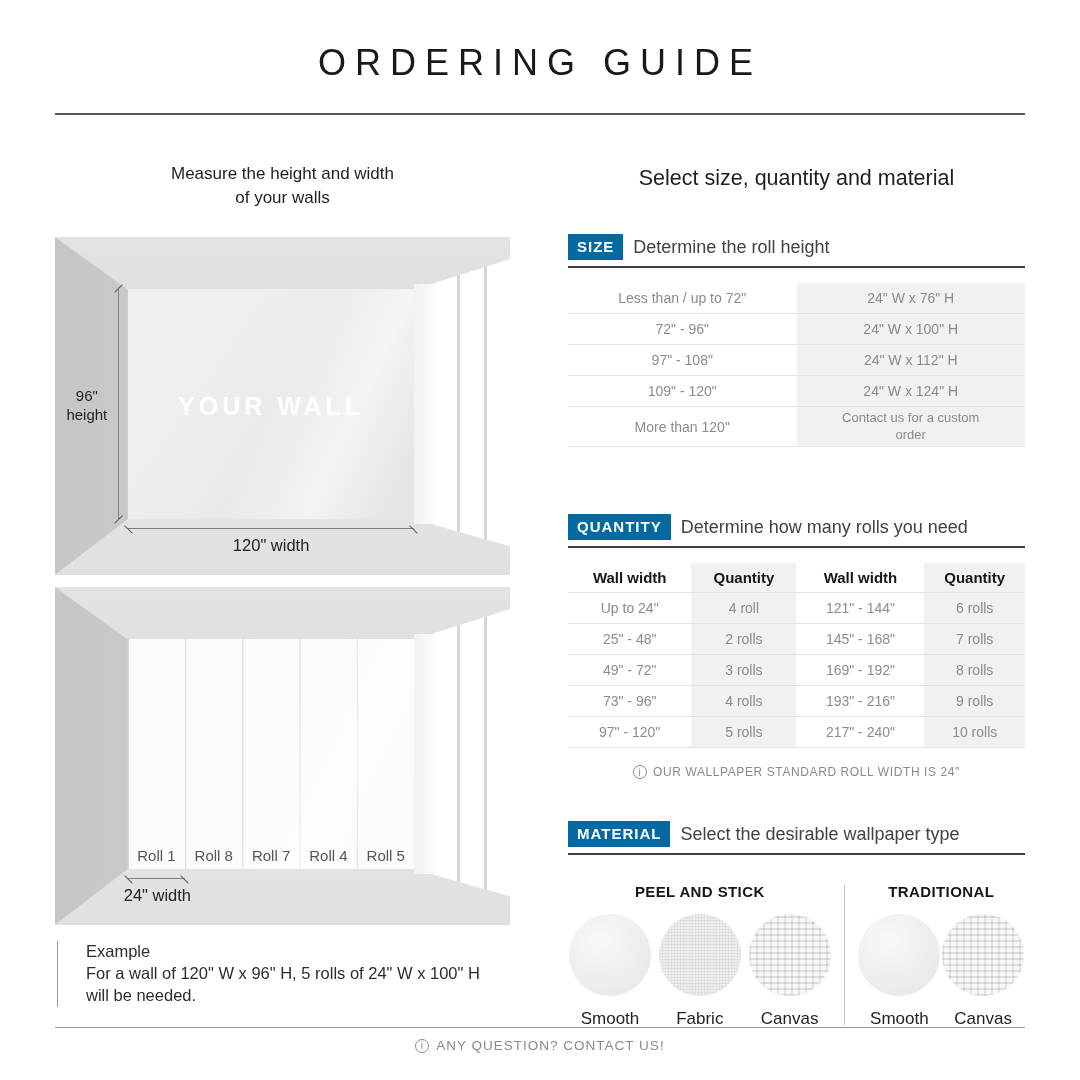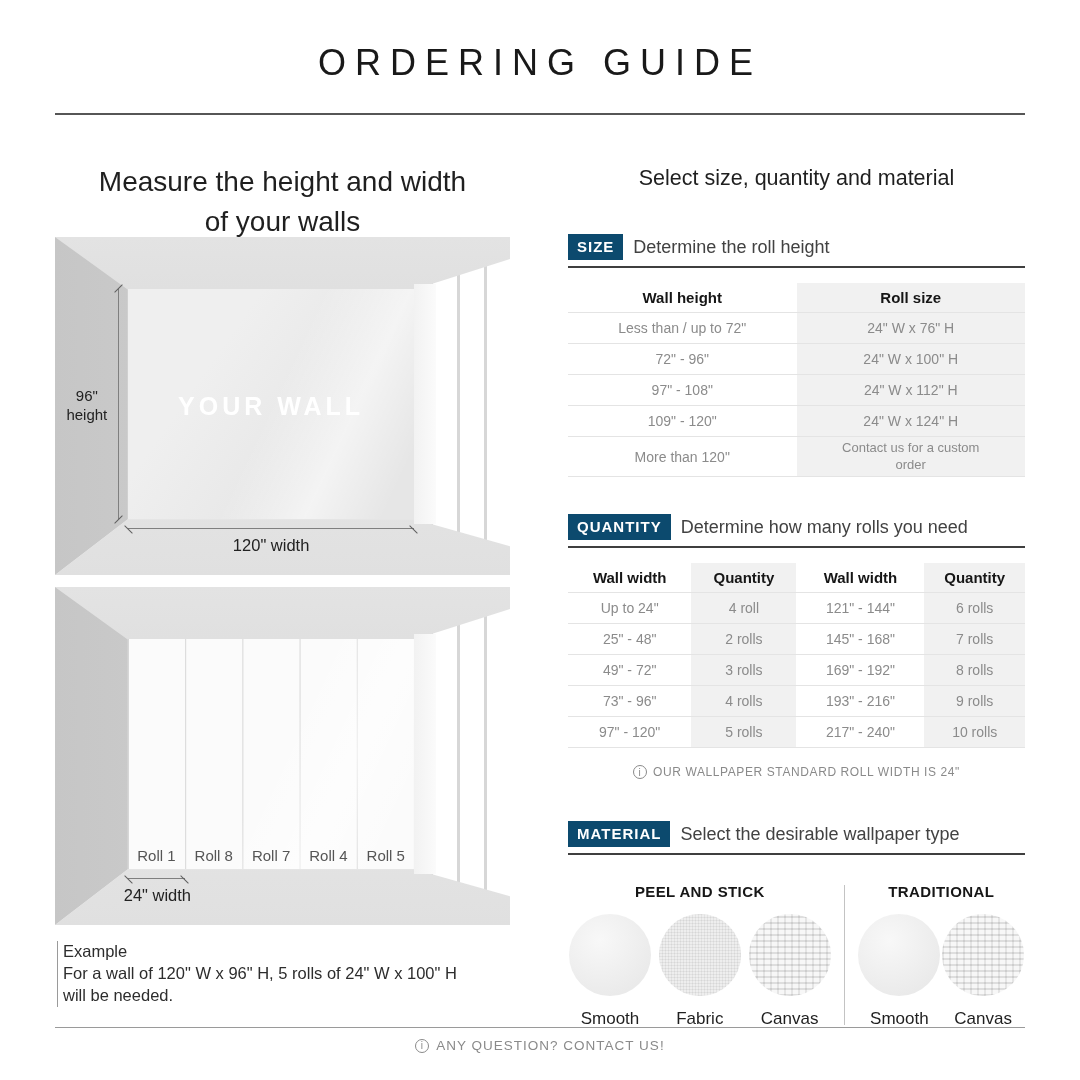--- a/index.html
+++ b/index.html
@@ -8,21 +8,21 @@
   .page { position:relative; width:1080px; height:1080px; background:#fff; overflow:hidden; }
 
   
   .title { position:absolute; top:42px; left:0; width:100%; text-align:center;
            font-size:36px; font-weight:500; letter-spacing:9px; color:#191919; }
   .top-rule { position:absolute; top:113px; left:55px; width:970px; border-top:2px solid #565656; }
   .bottom-rule { position:absolute; top:1027px; left:55px; width:970px; border-top:1px solid #9a9a9a; }
 
   
   .left-col-heading { position:absolute; top:162px; left:55px; width:455px; text-align:center;
-                      font-size:28px; font-weight:500; color:#1f1f1f; line-height:1.42; }
+                      font-size:17px; font-weight:500; color:#1f1f1f; line-height:1.42; }
   .right-col-heading { position:absolute; top:166px; left:568px; width:457px; text-align:center;
                        font-size:21.5px; font-weight:500; color:#1f1f1f; }
 
   
   .room { position:absolute; left:55px; width:455px; height:338px; background:#ececec; overflow:hidden; }
   .room1 { top:237px; } .room2 { top:587px; }
   .ceiling { position:absolute; inset:0; background:linear-gradient(180deg,#e3e3e3,#cfcfcf);
              clip-path:polygon(0 0,100% 0,100% 7%,79% 15.5%,16% 15.5%,0 0); }
   .left-wall { position:absolute; inset:0; background:linear-gradient(90deg,#c6c6c6,#d8d8d8);
                clip-path:polygon(0 0,16% 15.5%,16% 83.5%,0 100%); }
@@ -55,29 +55,29 @@
            background:#5f5f5f; transform:rotate(-45deg); }
   .dim-h::before { left:0; } .dim-h::after { right:0; }
   .width-label { position:absolute; left:16%; top:88.5%; width:63%; text-align:center;
            font-size:16.5px; color:#222; z-index:3; }
   .width-label.small { left:12.5%; width:20%; }
   .roll-label { position:absolute; top:77%; width:12.6%; text-align:center;
            font-size:15px; color:#555; z-index:3; }
 
   
   .example { position:absolute; top:941px; left:57px; width:455px;
-             border-left:1px solid #9a9a9a; padding-left:5px;
+             border-left:1px solid #9a9a9a; padding-left:28px;
              font-size:16.5px; color:#2d2d2d; line-height:1.33; }
 
   
   .section { position:absolute; left:568px; width:457px; }
   .sec-size { top:234px; } .sec-quantity { top:514px; } .sec-material { top:821px; }
   .section-head { display:flex; align-items:center; gap:10px;
              border-bottom:2px solid #3f3f3f; padding-bottom:6px; }
-  .badge { background:#0c4a6e; color:#ffffff; font-size:15px; font-weight:700;
+  .badge { background:#0369a1; color:#ffffff; font-size:15px; font-weight:700;
              letter-spacing:1px; padding:4px 9px 5px; white-space:nowrap; }
   .subtitle { font-size:18px; color:#424242; white-space:nowrap; }
 
   .tbl { margin-top:15px; }
   .t-row { display:grid; }
   .size-cols { grid-template-columns:50% 50%; }
   .qty-cols { grid-template-columns:27% 23% 28% 22%; }
   .t-cell { display:flex; align-items:center; justify-content:center; text-align:center;
             min-height:31px; padding:2px 4px; border-bottom:1px solid #e4e4e4;
             font-size:14px; color:#8b8b8b; }
@@ -169,24 +169,20 @@
     <div>will be needed.</div>
   </div>
 
   <div class="section sec-size">
     <div class="section-head">
       <span class="badge">SIZE</span>
       <span class="subtitle">Determine the roll height</span>
     </div>
     <div class="tbl">
       <div class="t-row size-cols">
-        <div class="t-cell head">Wall height</div>
-        <div class="t-cell head shade">Roll size</div>
-      </div>
-      <div class="t-row size-cols">
         <div class="t-cell">Less than / up to 72"</div>
         <div class="t-cell shade">24" W x 76" H</div>
       </div>
       <div class="t-row size-cols">
         <div class="t-cell">72" - 96"</div>
         <div class="t-cell shade">24" W x 100" H</div>
       </div>
       <div class="t-row size-cols">
         <div class="t-cell">97" - 108"</div>
         <div class="t-cell shade">24" W x 112" H</div>

